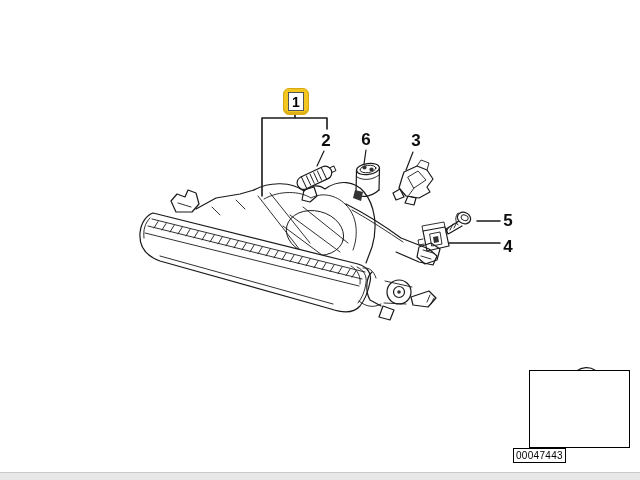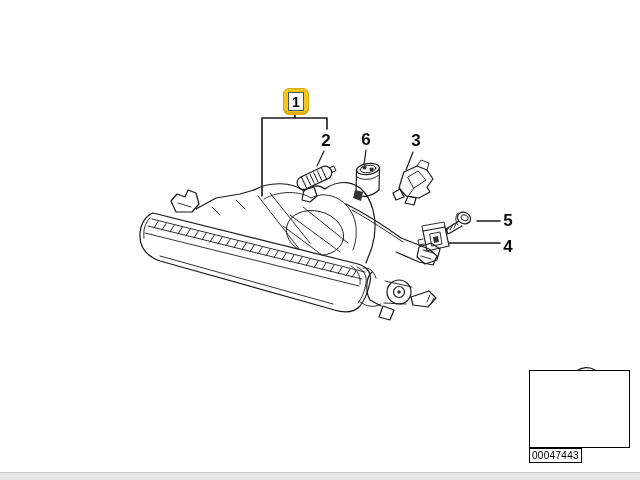--- a/index.html
+++ b/index.html
@@ -32,21 +32,21 @@
   .badge-inner{
     width:14px;height:17px;background:#fff;border:1px solid #555;
     display:flex;align-items:center;justify-content:center;
     font-weight:bold;font-size:14px;color:#000;line-height:1;
   }
   .inset{
     position:absolute;left:529px;top:370px;width:101px;height:78px;
     border:1px solid #000;background:#fff;box-sizing:border-box;
   }
   .inset-label{
-    position:absolute;left:529px;top:448px;min-width:44px;height:13px;
+    position:absolute;left:513px;top:448px;min-width:44px;height:13px;
     border:1px solid #000;background:#fff;box-sizing:content-box;
     font-size:10px;line-height:13px;padding:0 2px;color:#000;letter-spacing:0.3px;
   }
   .footer-strip{
     position:absolute;left:0;bottom:0;width:640px;height:7px;
     background:var(--footer-strip,#e8e8e8);border-top:1px solid #c9c9c9;
   }
 </style>
 </head>
 <body>

